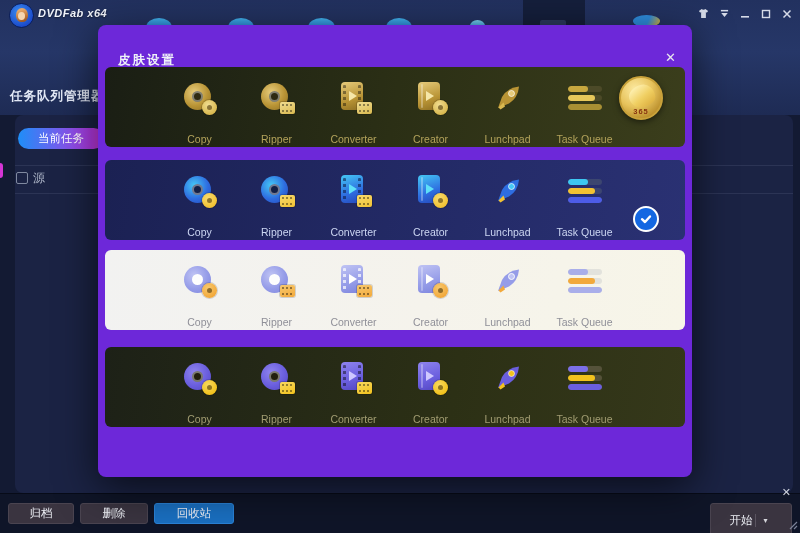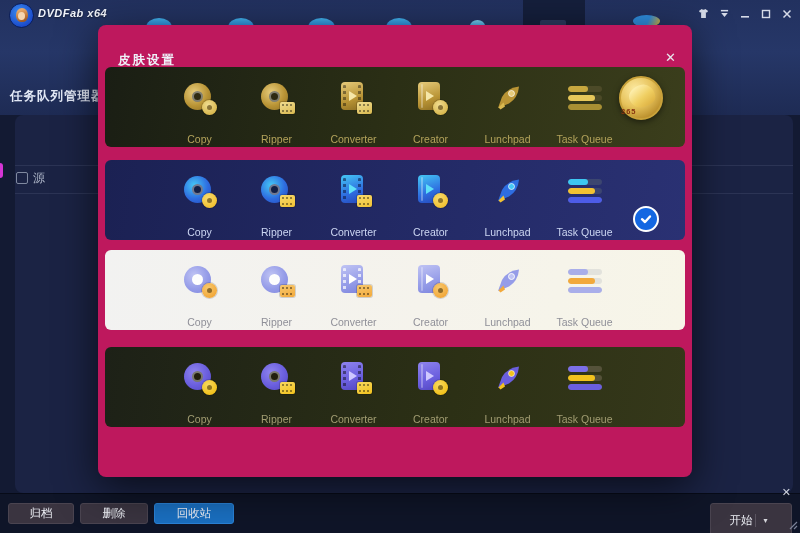--- a/index.html
+++ b/index.html
@@ -54,21 +54,21 @@
   .btn-recycle{background:#1a6fc0;border-color:#2a82d6;}
   .btn-start{display:flex;padding:16px;}
   .btn-start .start-label{flex:1;display:flex;align-items:center;justify-content:center;}
   .btn-start .divider{width:1px;height:13px;background:#5a5460;align-self:center;}
   .btn-start .caret{width:19px;display:flex;align-items:center;justify-content:center;font-size:8px;color:#d6d6dc;}
   .notif-close{position:absolute;right:9px;top:486px;font-size:11px;color:#d0d5e0;cursor:pointer;z-index:3;}
   .resize-grip{position:absolute;right:2px;bottom:3px;width:9px;height:9px;cursor:nwse-resize;}
 
   
   .dialog{position:absolute;left:98px;top:25px;width:594px;height:452px;border-radius:8px;
-    background:#be185d;box-shadow:0 10px 40px rgba(0,0,0,.65);z-index:10;}
+    background:#6d28d9;box-shadow:0 10px 40px rgba(0,0,0,.65);z-index:10;}
   .dialog-title{position:absolute;left:20px;top:27px;font-size:12.5px;font-weight:bold;color:#eef1f8;
     letter-spacing:2px;}
   .dialog-close{position:absolute;right:16px;top:25px;font-size:13px;color:#e8e8ee;cursor:pointer;}
 
   .skin-row{position:absolute;left:7px;width:580px;height:80px;border-radius:6px;cursor:pointer;
     display:flex;align-items:flex-start;padding:14px 0 0 56px;}
   .cell{width:77px;display:flex;flex-direction:column;align-items:center;}
   .iconbox{position:relative;width:36px;height:34px;}
   .lbl{margin-top:18px;font-size:10.5px;color:var(--lbl);white-space:nowrap;}
 
@@ -123,21 +123,21 @@
   .bar.b2 i{width:80%;background:var(--bar2);}
   .bar.b3 i{width:100%;background:var(--bar3);}
 
   
   .medal{position:absolute;right:22px;top:9px;width:44px;height:44px;border-radius:50%;
     background:radial-gradient(circle at 35% 28%,#fce9a0,#e7c35c 45%,#b68a28 82%,#9c741f);
     border:2px solid #c9a23a;box-shadow:0 2px 6px rgba(0,0,0,.5);}
   .medal::before{content:'';position:absolute;left:8px;top:7px;width:26px;height:22px;
     border-radius:58% 42% 55% 45% / 48% 62% 38% 52%;transform:rotate(-12deg);
     background:linear-gradient(150deg,#fff3b8 10%,#f0cf62 55%,#d8a838);}
-  .medal-num{position:absolute;left:0;bottom:2px;width:100%;text-align:left;font-size:7.5px;
+  .medal-num{position:absolute;left:0;bottom:2px;width:100%;text-align:center;font-size:7.5px;
     font-weight:bold;color:#86330f;letter-spacing:1px;}
 
   
   .check{position:absolute;right:26px;top:46px;width:26px;height:26px;border-radius:50%;
     background:#1467e2;border:2px solid #fff;display:flex;align-items:center;justify-content:center;}
 </style>
 </head>
 <body>
 
 <div class="app">
@@ -187,20 +187,21 @@
       </div>
     </div>
     <div class="page-heading">任务队列管理器</div>
   </div>
 
   <div class="main-panel">
     <div class="row-line" style="top:50px;"></div>
     <div class="row-line" style="top:78px;"></div>
   </div>
   <div class="side-indicator"></div>
+  <div class="pill">当前任务</div>
   <div class="src-check"></div>
   <div class="src-label">源</div>
 
   <div class="bottombar">
     <div class="btn" style="left:8px;width:66px;">归档</div>
     <div class="btn" style="left:80px;width:68px;">删除</div>
     <div class="btn btn-recycle" style="left:154px;width:80px;">回收站</div>
     <div class="btn btn-start" style="right:8px;width:82px;">
       <span class="start-label">开始</span>
       <span class="divider"></span>

